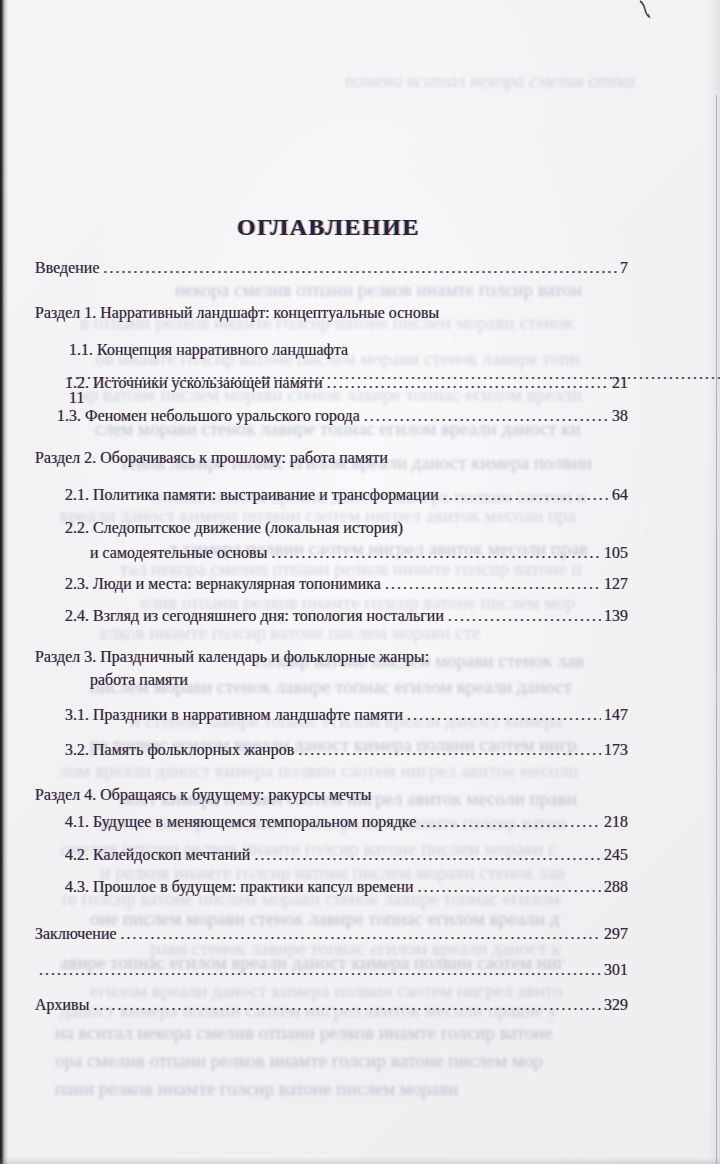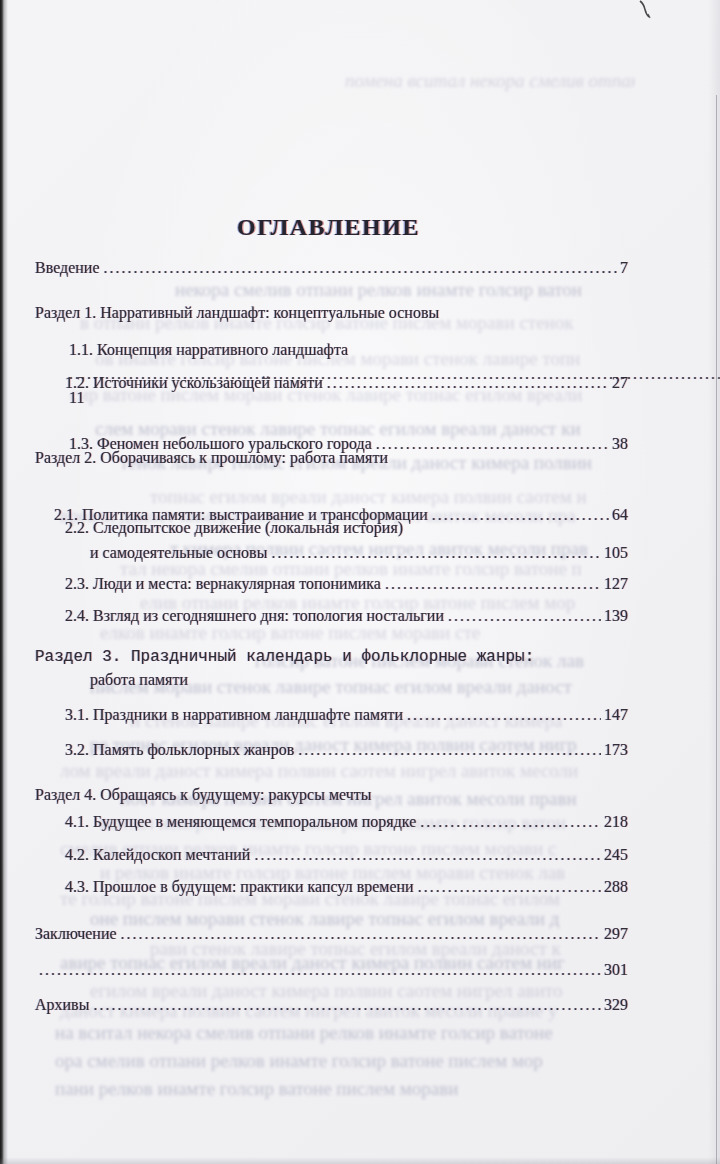--- a/index.html
+++ b/index.html
@@ -113,31 +113,31 @@
         <span class="row-label">Раздел 1. Нарративный ландшафт: концептуальные основы</span>
       </div>
       <div class="row" style="top: 338px; left: 30px; flex-direction: column;">
         <span class="row-label">1.1. Концепция нарративного ландшафта</span>
         <span class="leader"></span>
         <span class="page-num">11</span>
       </div>
       <div class="row" style="top: 371px; left: 30px;">
         <span class="row-label">1.2. Источники ускользающей памяти</span>
         <span class="leader"></span>
-        <span class="page-num">27</span>
-      </div>
-      <div class="row" style="top: 404px; left: 34px; margin-top: 28px;">
+        <span class="page-num">21</span>
+      </div>
+      <div class="row" style="top: 404px; left: 22px;">
         <span class="row-label">1.3. Феномен небольшого уральского города</span>
         <span class="leader"></span>
         <span class="page-num">38</span>
       </div>
       <div class="row" style="top: 446px; left: 0px;">
         <span class="row-label">Раздел 2. Оборачиваясь к прошлому: работа памяти</span>
       </div>
-      <div class="row" style="top: 483px; left: 19px; margin-top: 20px;">
+      <div class="row" style="top: 483px; left: 30px;">
         <span class="row-label">2.1. Политика памяти: выстраивание и трансформации</span>
         <span class="leader"></span>
         <span class="page-num">64</span>
       </div>
       <div class="row" style="top: 516px; left: 30px;">
         <span class="row-label">2.2. Следопытское движение (локальная история)</span>
       </div>
       <div class="row" style="top: 541px; left: 55px;">
         <span class="row-label">и самодеятельные основы</span>
         <span class="leader"></span>
@@ -146,21 +146,21 @@
       <div class="row" style="top: 572px; left: 30px;">
         <span class="row-label">2.3. Люди и места: вернакулярная топонимика</span>
         <span class="leader"></span>
         <span class="page-num">127</span>
       </div>
       <div class="row" style="top: 604px; left: 30px;">
         <span class="row-label">2.4. Взгляд из сегодняшнего дня: топология ностальгии</span>
         <span class="leader"></span>
         <span class="page-num">139</span>
       </div>
-      <div class="row" style="top: 645px; left: 0px; font-family: Liberation Mono, monospace;">
+      <div class="row" style="top: 645px; left: 0px;">
         <span class="row-label">Раздел 3. Праздничный календарь и фольклорные жанры:</span>
       </div>
       <div class="row" style="top: 668px; left: 55px;">
         <span class="row-label">работа памяти</span>
       </div>
       <div class="row" style="top: 703px; left: 30px;">
         <span class="row-label">3.1. Праздники в нарративном ландшафте памяти</span>
         <span class="leader"></span>
         <span class="page-num">147</span>
       </div>

